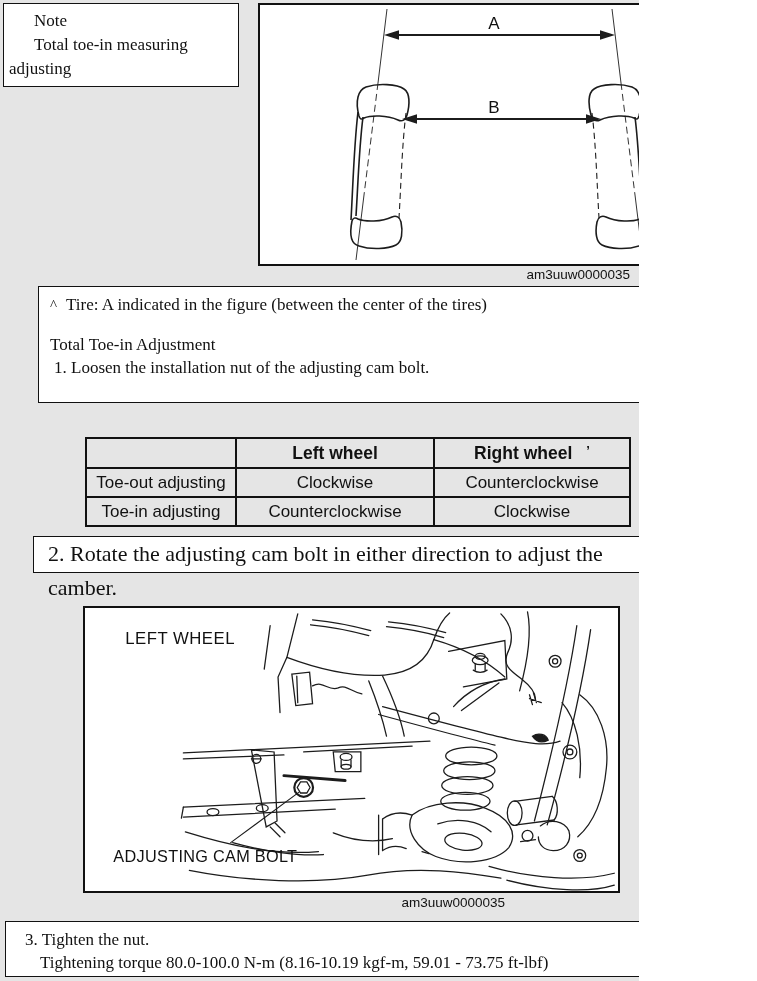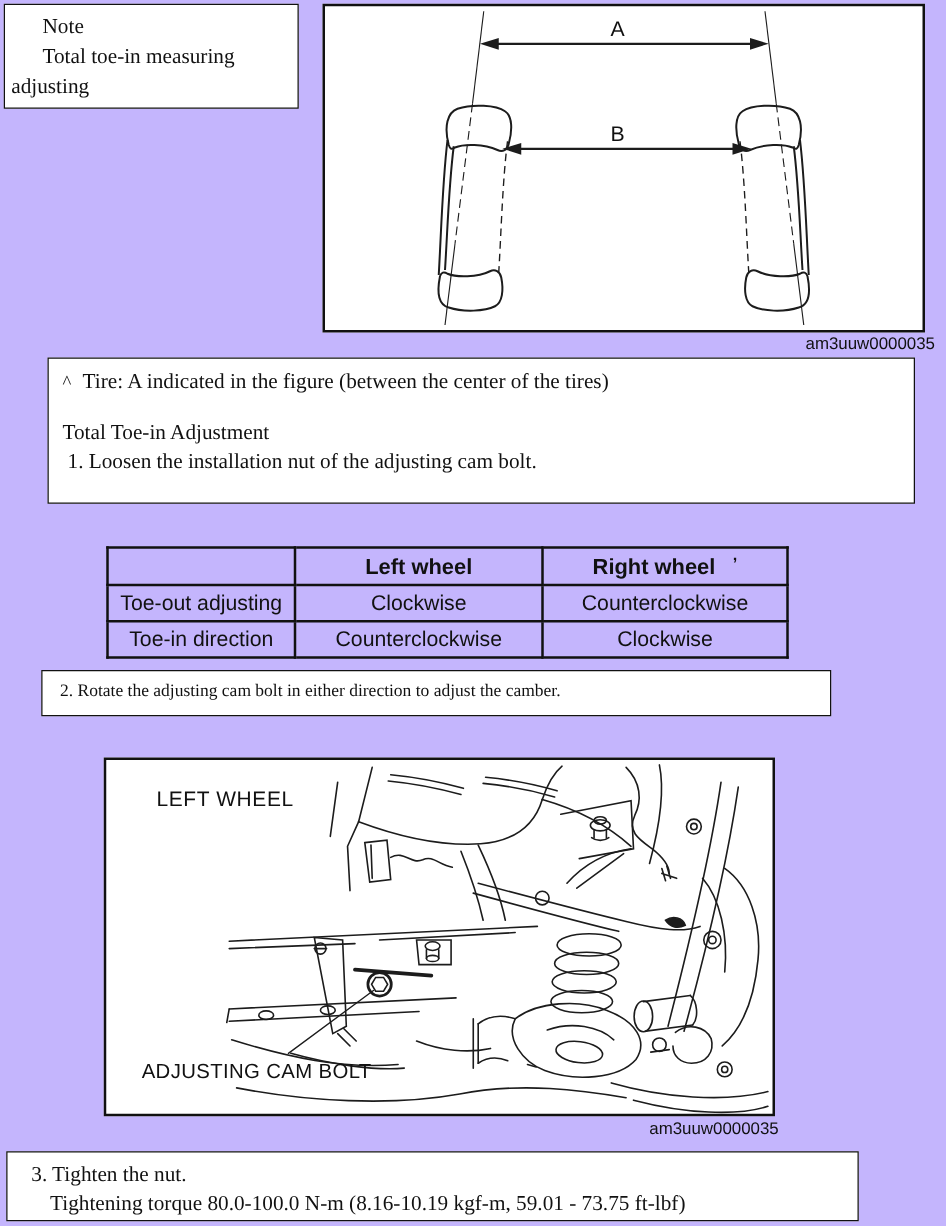--- a/index.html
+++ b/index.html
@@ -1,16 +1,16 @@
 <!DOCTYPE html>
 <html><head>
 <meta charset="utf-8">
 <style>
   html,body{margin:0;padding:0;background:#fff;}
-  #page{position:relative;width:757px;height:981px;background:#c4b5fd;overflow:hidden;
+  #page{position:relative;width:639px;height:981px;background:#e5e5e5;overflow:hidden;
         font-family:"Liberation Serif", serif;color:#111;text-decoration:underline;}
   .box{position:absolute;background:#fff;border:1.5px solid #111;box-sizing:border-box;}
   
   #note-box{left:3px;top:3px;width:236px;height:84px;padding:5px 6px 0 5px;font-size:17px;line-height:24px;}
   #note-box p{margin:0;text-indent:25px;}
   
   #top-diagram-box{left:258px;top:3px;width:482px;height:263px;border-width:2px;}
   #top-diagram-code{position:absolute;top:267px;right:9px;font-family:"Liberation Sans",sans-serif;
         font-size:13.5px;color:#111;}
   
@@ -22,21 +22,21 @@
   
   #adjustment-table{position:absolute;left:85px;top:437px;border-collapse:collapse;
         font-family:"Liberation Sans",sans-serif;font-size:17px;table-layout:fixed;}
   #adjustment-table td,#adjustment-table th{border:2px solid #111;text-align:center;padding:0;
         overflow:hidden;white-space:nowrap;}
   #adjustment-table th{font-size:17.5px;font-weight:bold;height:28px;}
   #adjustment-table td{height:27px;}
   .col-label{width:148px;} .col-left{width:196px;} .col-right{width:194px;margin-left:48px;}
   .stray{font-size:13px;vertical-align:top;margin-left:14px;font-weight:bold;}
   
-  #step2-box{left:33px;top:536px;width:632px;height:37px;font-size:14px;line-height:34px;padding-left:14px;}
+  #step2-box{left:33px;top:536px;width:632px;height:37px;font-size:22px;line-height:34px;padding-left:14px;}
   #bottom-diagram-box{left:83px;top:606px;width:537px;height:287px;border-width:2px;}
   #bottom-diagram-code{position:absolute;top:895px;right:134px;font-family:"Liberation Sans",sans-serif;
         font-size:13.5px;color:#111;}
   #step3-box{left:5px;top:921px;width:682px;height:56px;font-size:17px;line-height:23px;padding:6px 0 0 19px;}
   #step3-line2{padding-left:15px;}
   svg{display:block;}
   .ink{stroke:#1c1c1c;fill:none;}
   text.diagram-label{font-family:"Liberation Sans",sans-serif;fill:#111;}
 </style>
 </head>
@@ -106,21 +106,21 @@
       <th class="col-label"></th>
       <th class="col-left">Left wheel</th>
       <th class="col-right"><span>Right wheel</span><span class="stray">’</span></th>
     </tr>
     <tr>
       <td>Toe-out adjusting</td>
       <td>Clockwise</td>
       <td>Counterclockwise</td>
     </tr>
     <tr>
-      <td>Toe-in direction</td>
+      <td>Toe-in adjusting</td>
       <td>Counterclockwise</td>
       <td>Clockwise</td>
     </tr>
   </tbody>
     </table>
 
   <div class="box" id="step2-box">
     <span>2. Rotate the adjusting cam bolt in either direction to adjust the camber.</span>
   </div>
 

